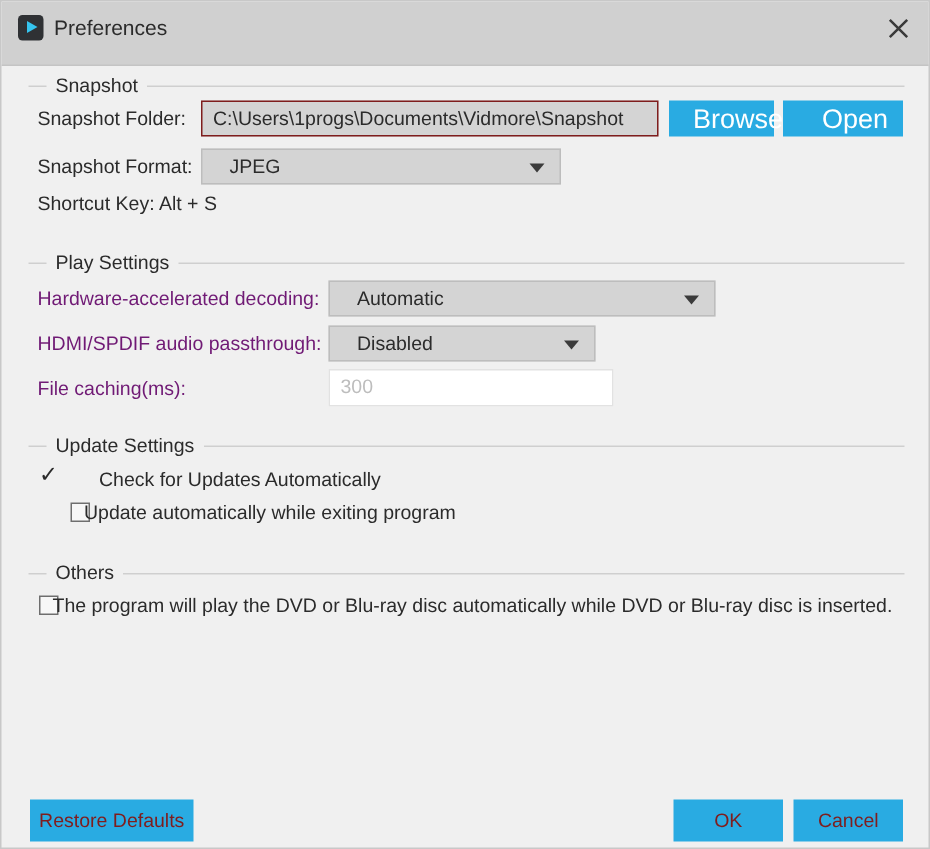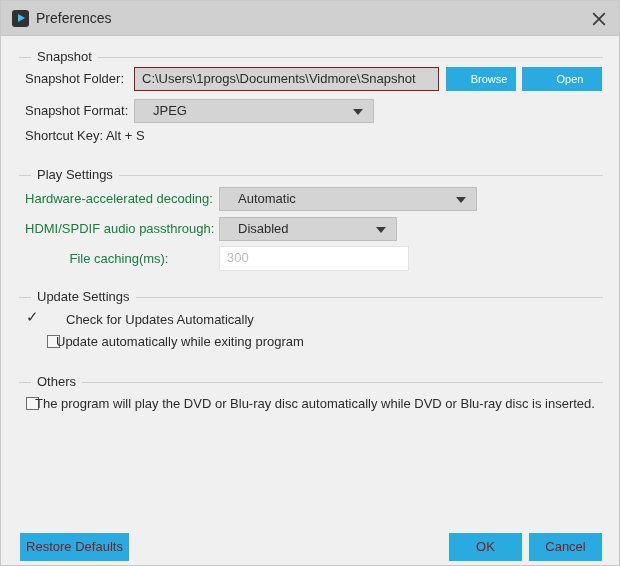--- a/index.html
+++ b/index.html
@@ -24,21 +24,21 @@
     border: 1px solid #c8c8c8;
     background: #f0f0f0;
     overflow: hidden;
   }
 
   
   .titlebar {
     position: absolute;
     left: 0; top: 0;
     width: 620px;
-    height: 35px;
+    height: 43px;
     background: #d0d0d0;
     border-bottom: 1px solid #c4c4c4;
     box-sizing: border-box;
   }
   .app-icon {
     position: absolute;
     left: 11px; top: 9px;
     width: 17px; height: 17px;
     background: #2f3134;
     border-radius: 3px;
@@ -93,23 +93,23 @@
   
   .lbl {
     position: absolute;
     font-size: 13px;
     color: #2b2b2b;
     white-space: nowrap;
   }
   .lbl-r {
     position: absolute;
     font-size: 13px;
-    color: #15803d;
-    white-space: nowrap;
-    text-align: center;
+    color: #701a75;
+    white-space: nowrap;
+    text-align: left;
   }
 
   .field {
     position: absolute;
     box-sizing: border-box;
     background: #d4d4d4;
     border: 1px solid #7f1d1d;
     font-size: 13px;
     color: #2b2b2b;
     line-height: 22px;
@@ -143,21 +143,21 @@
     border-left: 5px solid transparent;
     border-right: 5px solid transparent;
     border-top: 6px solid #3b3b3b;
   }
 
   .btn-blue {
     position: absolute;
     box-sizing: border-box;
     background: #29abe2;
     color: #ffffff;
-    font-size: 11px;
+    font-size: 18px;
     text-align: center;
     line-height: 24px;
     cursor: pointer;
     border: none;
     white-space: nowrap;
     padding-left: 16px;
   }
 
   
   .cbrow {

